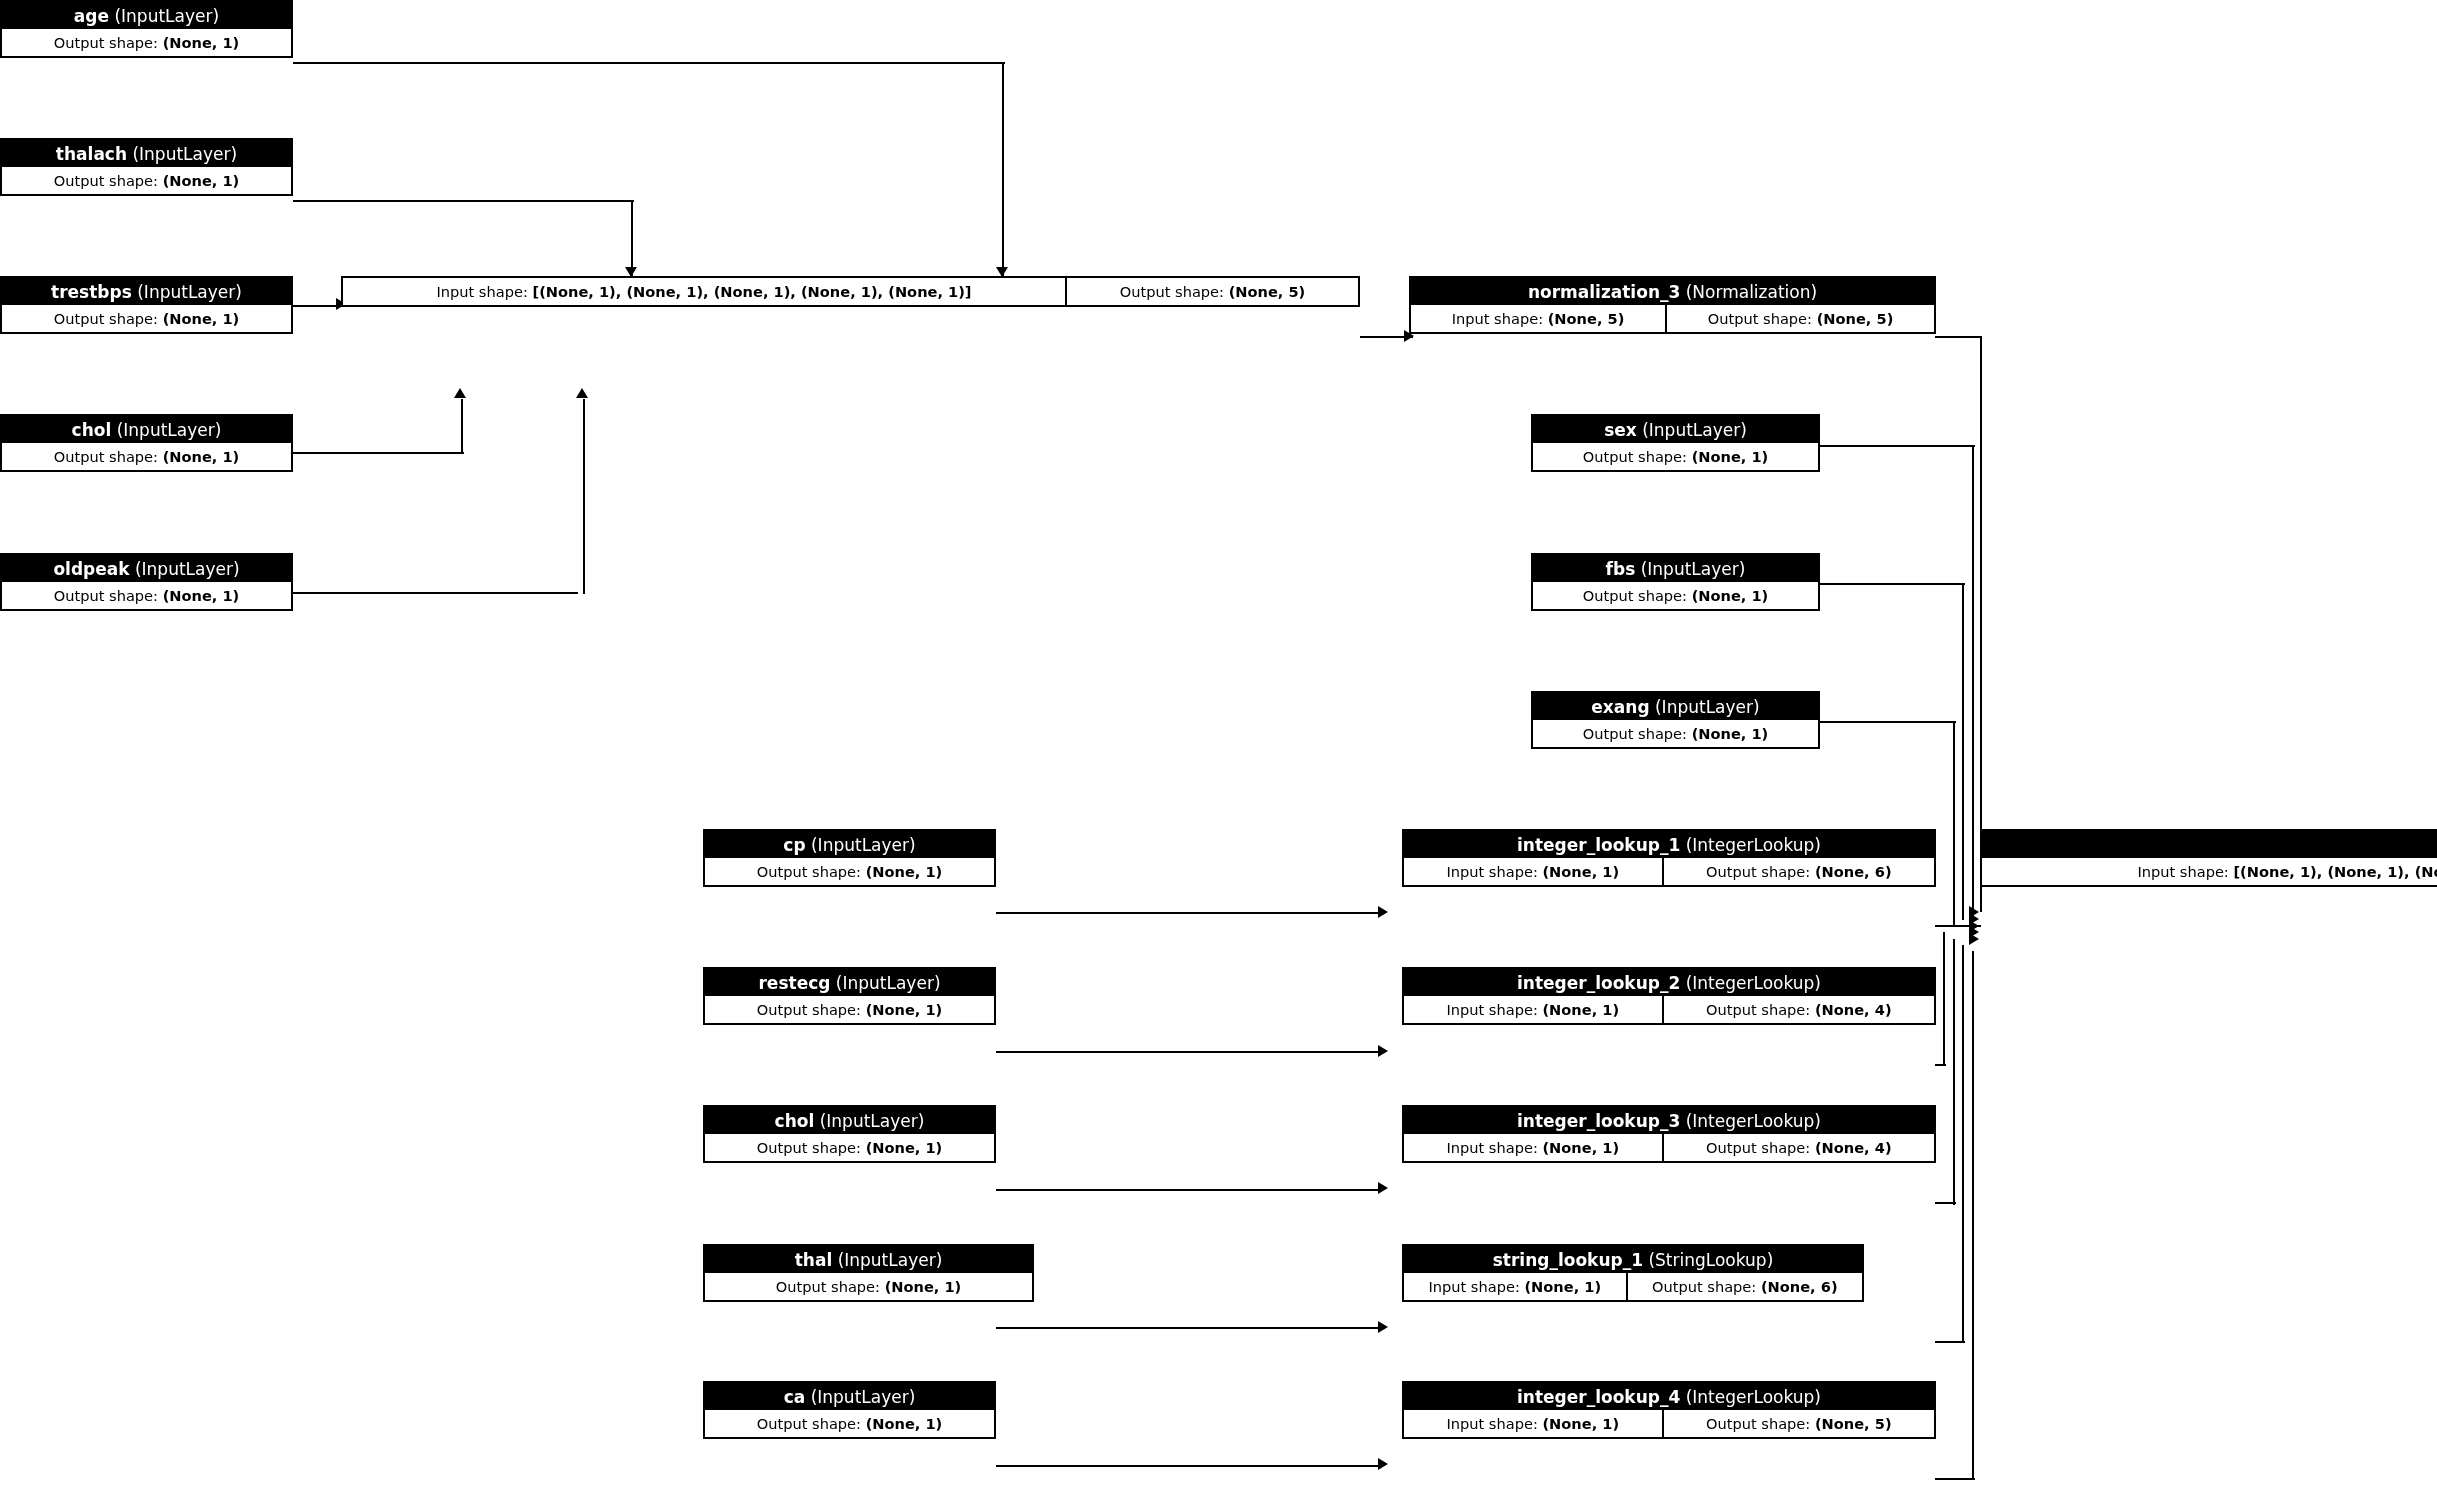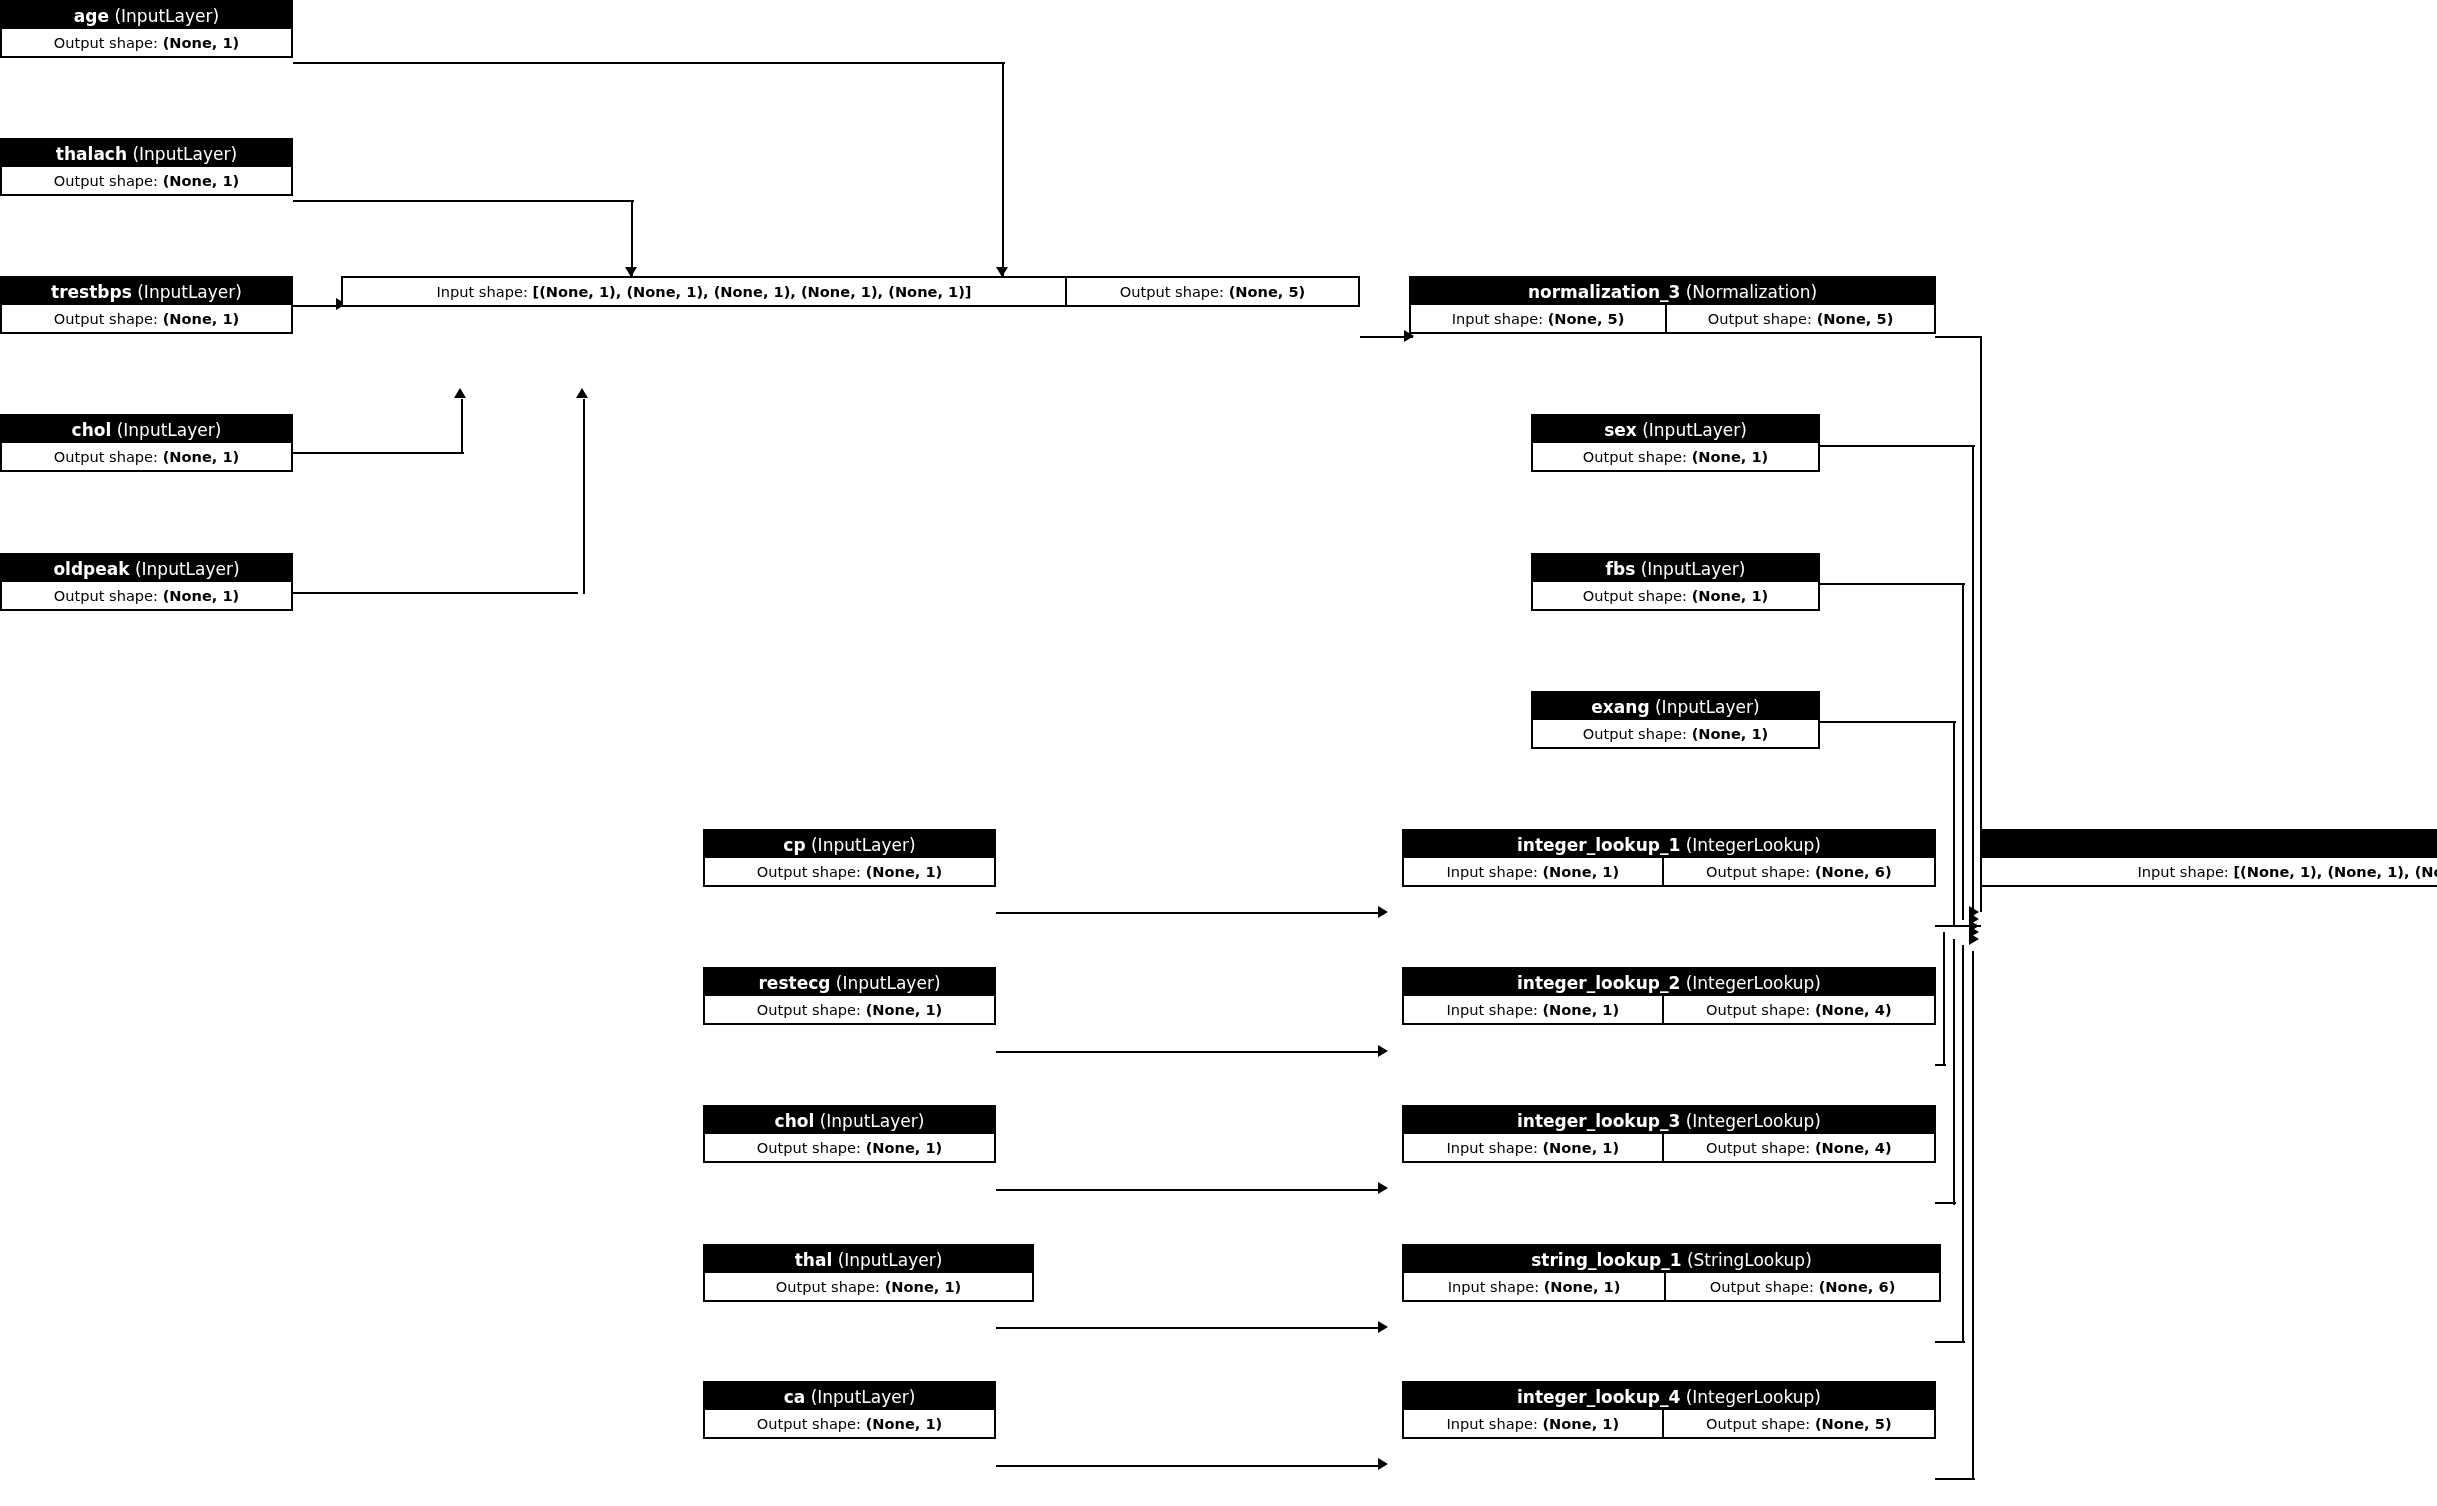--- a/index.html
+++ b/index.html
@@ -319,21 +319,21 @@
     <div class="shapes">
       <div class="cell">
         <span class="lbl">Input shape:</span>&nbsp;<span class="val">(None, 1)</span>
       </div>
       <div class="cell">
         <span class="lbl">Output shape:</span>&nbsp;<span class="val">(None, 4)</span>
       </div>
     </div>
   </div>
 
-  <div class="node n-wide" style="left:1402px;top:1244px;width:539px;">
+  <div class="node n-wide" style="left:1402px;top:1244px;width:462px;">
     <div class="title">
       <span class="nm">string_lookup_1</span>&nbsp;<span class="ty">(StringLookup)</span>
     </div>
     <div class="shapes">
       <div class="cell">
         <span class="lbl">Input shape:</span>&nbsp;<span class="val">(None, 1)</span>
       </div>
       <div class="cell">
         <span class="lbl">Output shape:</span>&nbsp;<span class="val">(None, 6)</span>
       </div>

